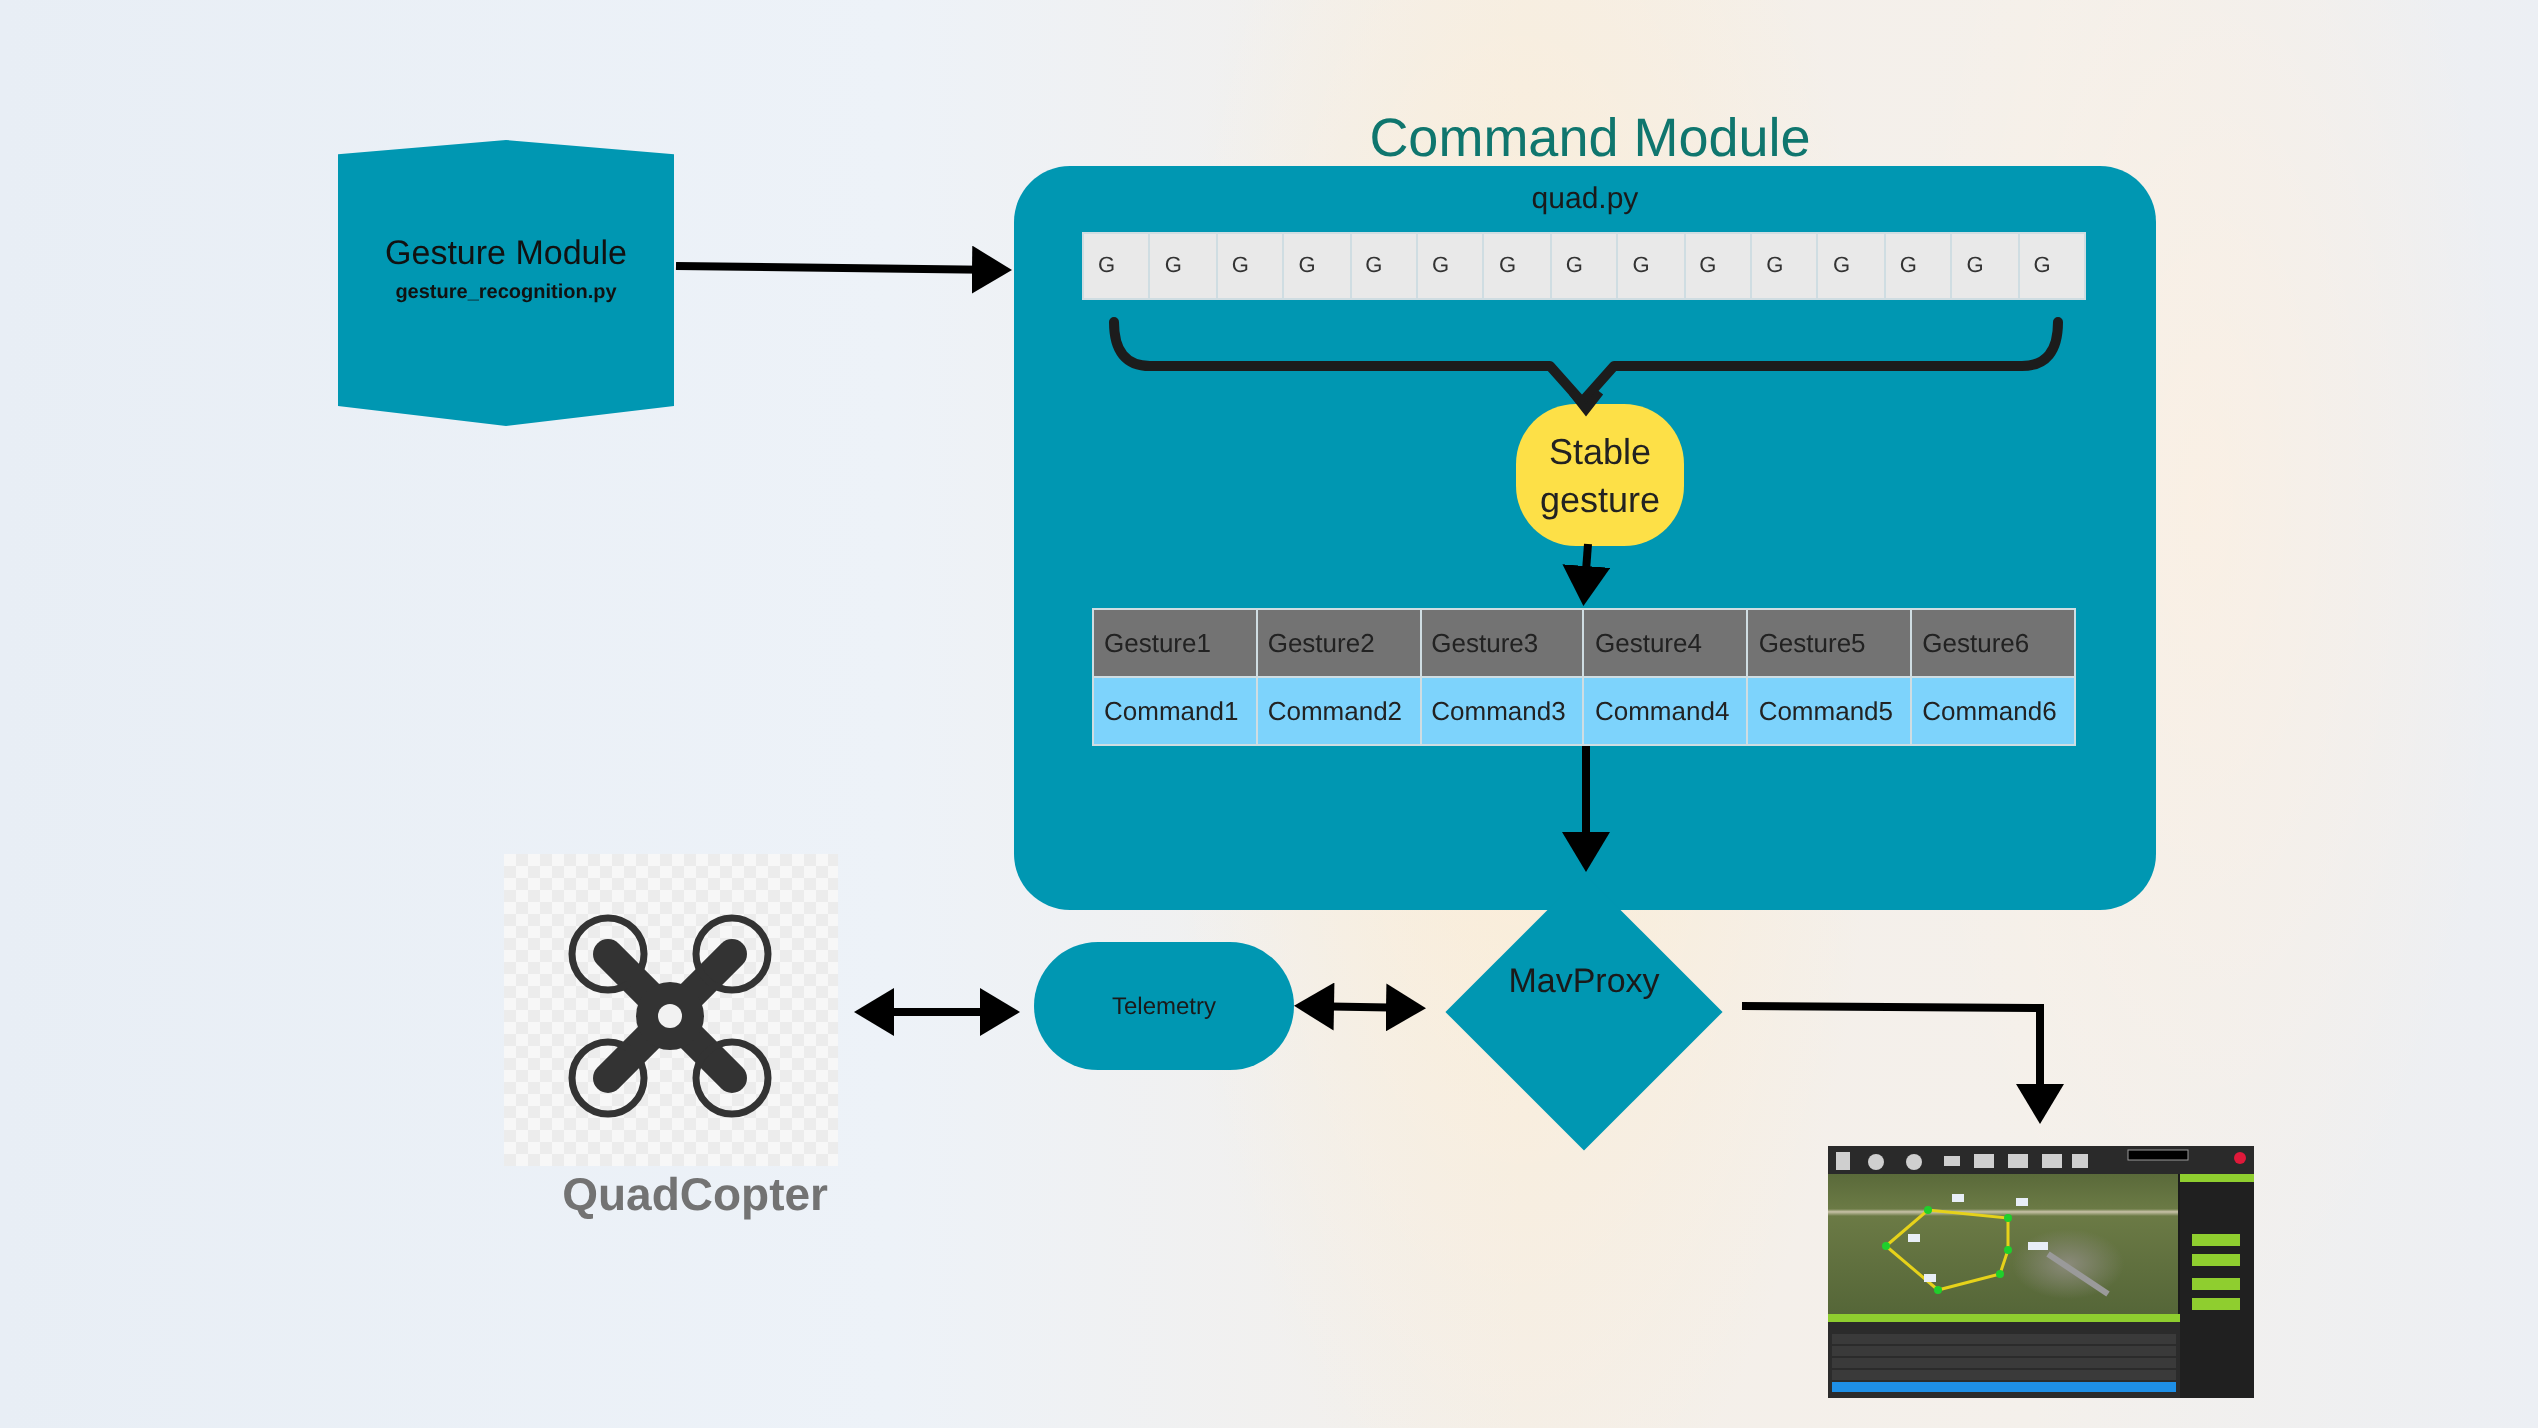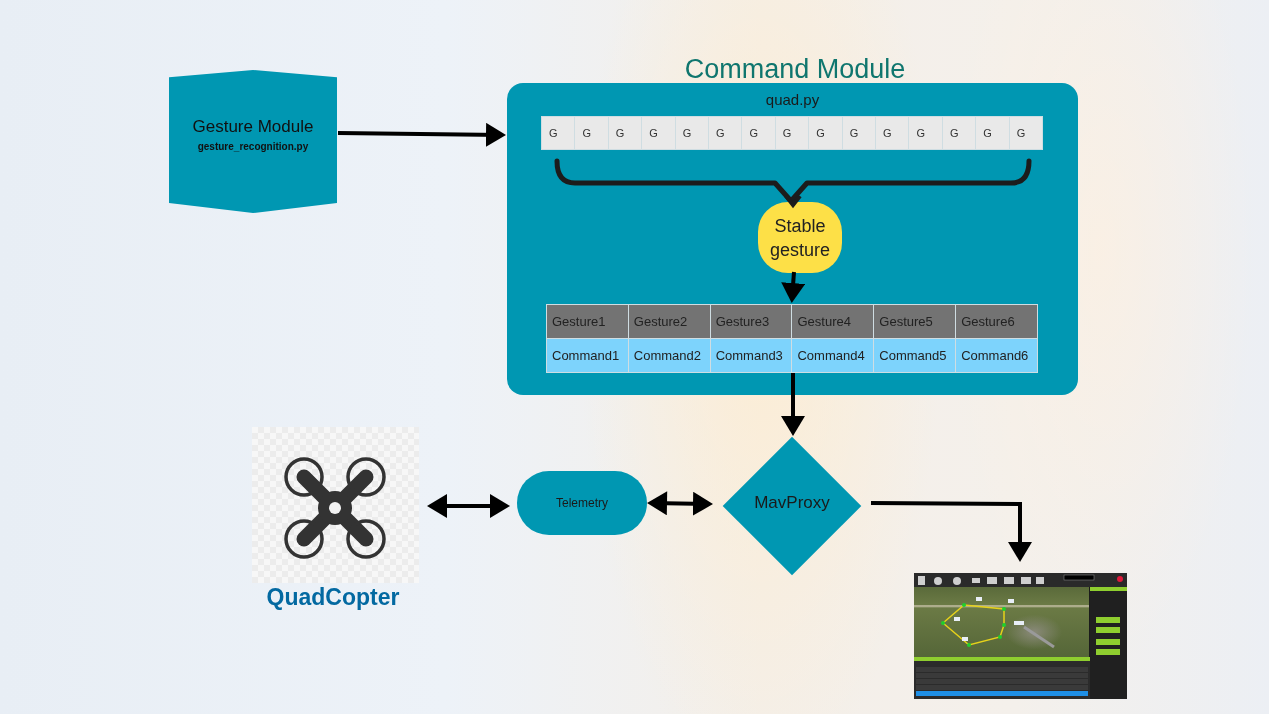--- a/index.html
+++ b/index.html
@@ -20,21 +20,21 @@
     clip-path: polygon(0% 5%, 50% 0%, 100% 5%, 100% 93%, 50% 100%, 0% 93%);
     display: flex; flex-direction: column; align-items: center; justify-content: center;
     color: #111;
   }
   #gesture-module .t1 { font-size: 17px; margin-top: -14px; }
   #gesture-module .t2 { font-size: 10px; font-weight: bold; margin-top: 4px; }
 
   #command-title { left: 600px; top: 54px; width: 390px; text-align: center; font-size: 27px; color: #0f766e; }
 
   #command-module {
-    left: 507px; top: 83px; width: 571px; height: 312px; border-radius: 16px;
+    left: 507px; top: 83px; width: 571px; height: 372px; border-radius: 28px;
   }
   #quad-file { left: 0; top: 8px; width: 100%; text-align: center; font-size: 15px; color: #1a1a1a; }
 
   #dqueue {
     left: 34px; top: 33px; width: 502px; height: 34px; display: flex;
     background: #e9e9e9; border: 1px solid #cfdde2; box-sizing: border-box;
   }
   #dqueue .cell {
     flex: 1; border-right: 1px solid #cfdde2; font-size: 11px; color: #333;
     display: flex; align-items: center; padding-left: 7px;
@@ -57,32 +57,32 @@
   #mapping-table tr.row td { background: #7dd3fc; }
 
   #telemetry {
     left: 517px; top: 471px; width: 130px; height: 64px; border-radius: 32px;
     display: flex; align-items: center; justify-content: center; font-size: 12px; color: #1a1a1a;
   }
   #mavproxy-shape {
     left: 743px; top: 457px; width: 98px; height: 98px; transform: rotate(45deg);
   }
   #mavproxy-label {
-    left: 723px; top: 493px; width: 138px; text-align: center; font-size: 17px; color: #1a1a1a;
+    left: 723px; top: 481px; width: 138px; text-align: center; font-size: 17px; color: #1a1a1a;
   }
 
   #quadcopter-img {
     left: 252px; top: 427px; width: 167px; height: 156px;
     background-color: #f7f7f7;
     background-image:
       linear-gradient(45deg, #ececec 25%, transparent 25%, transparent 75%, #ececec 75%),
       linear-gradient(45deg, #ececec 25%, transparent 25%, transparent 75%, #ececec 75%);
     background-size: 12px 12px; background-position: 0 0, 6px 6px;
   }
-  #quadcopter-label { left: 252px; top: 584px; width: 162px; text-align: center; font-size: 23px; font-weight: bold; color: #0369a1; }
+  #quadcopter-label { left: 252px; top: 584px; width: 162px; text-align: right; font-size: 23px; font-weight: bold; color: #737373; }
 
   #gcs-screenshot {
     left: 914px; top: 573px; width: 213px; height: 126px; background: #1b1b1b; overflow: hidden;
   }
   #gcs-toolbar { left: 0; top: 0; width: 213px; height: 14px; background: #2a2a2a; }
   #gcs-map {
     left: 0; top: 14px; width: 175px; height: 70px;
     background:
       radial-gradient(ellipse 40px 25px at 120px 45px, #8a8a7a, rgba(0,0,0,0) 70%),
       linear-gradient(180deg, #5a6a3a 0%, #6b7a45 25%, #c8c2a8 27%, #6b7a45 30%, #556638 100%);

